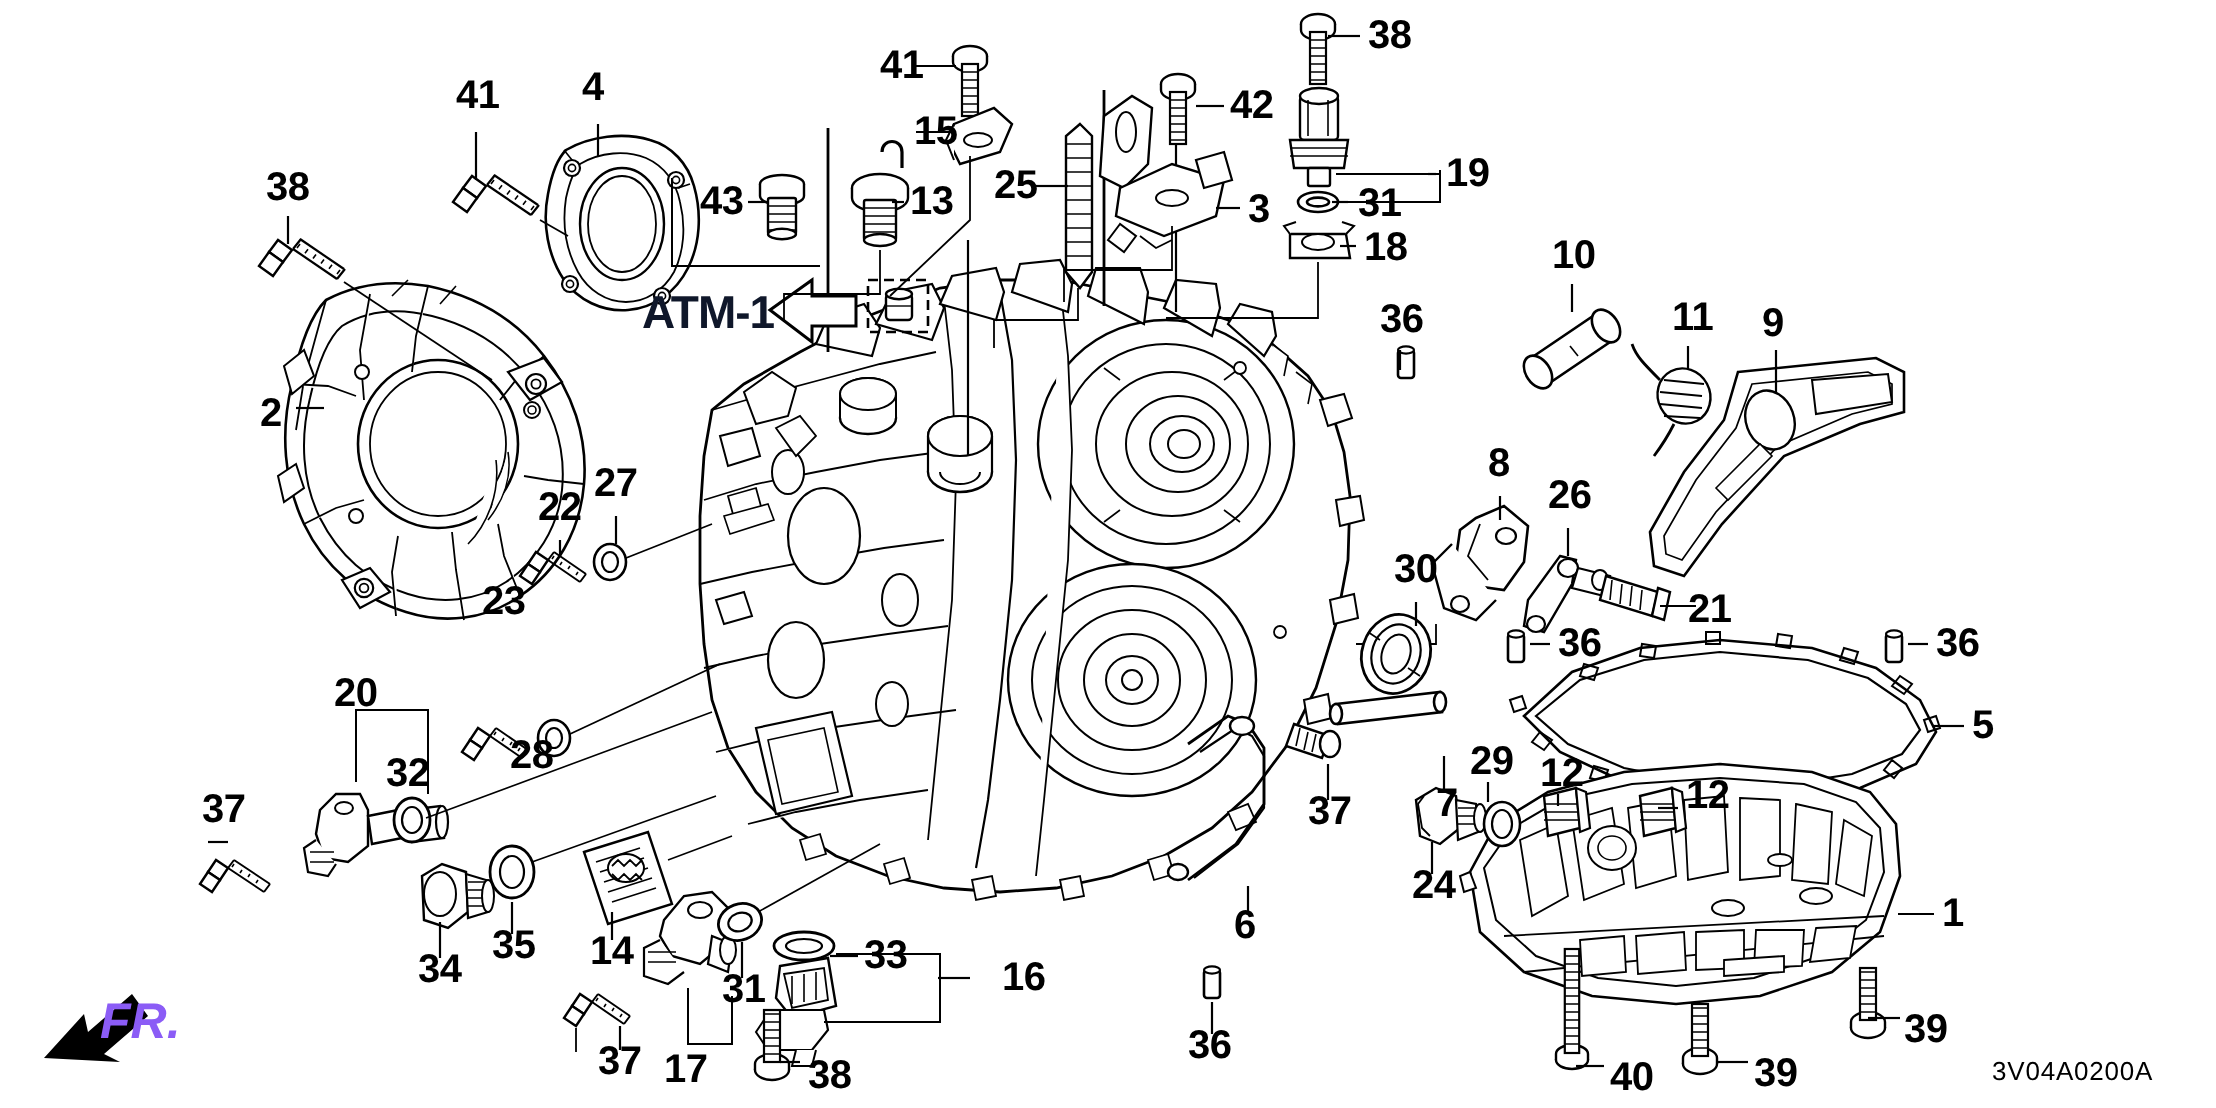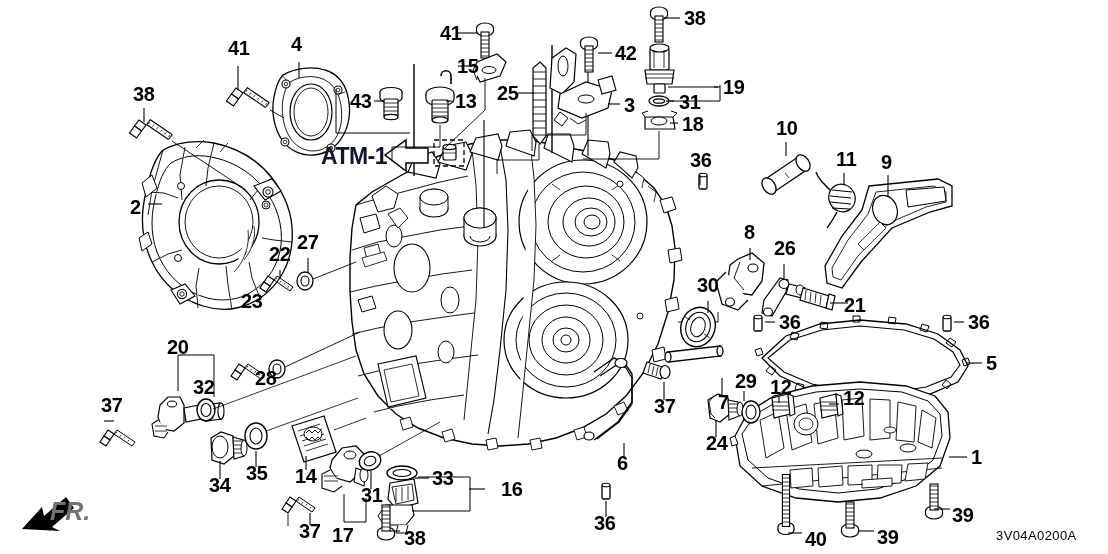--- a/index.html
+++ b/index.html
@@ -30,21 +30,21 @@
     color:#0f172a;
     letter-spacing:-0.5px;
     white-space:nowrap;
   }
   .fr-label{
     position:absolute;
     font-family:"Liberation Sans",sans-serif;
     font-size:25px;
     font-weight:700;
     font-style:italic;
-    color:#737373;
+    color:#8b5cf6;
     white-space:nowrap;
   }
   .dwg-no{
     position:absolute;
     font-family:"Liberation Sans",sans-serif;
     font-size:13px;
     font-weight:400;
     color:#000;
     letter-spacing:0.4px;
     white-space:nowrap;

